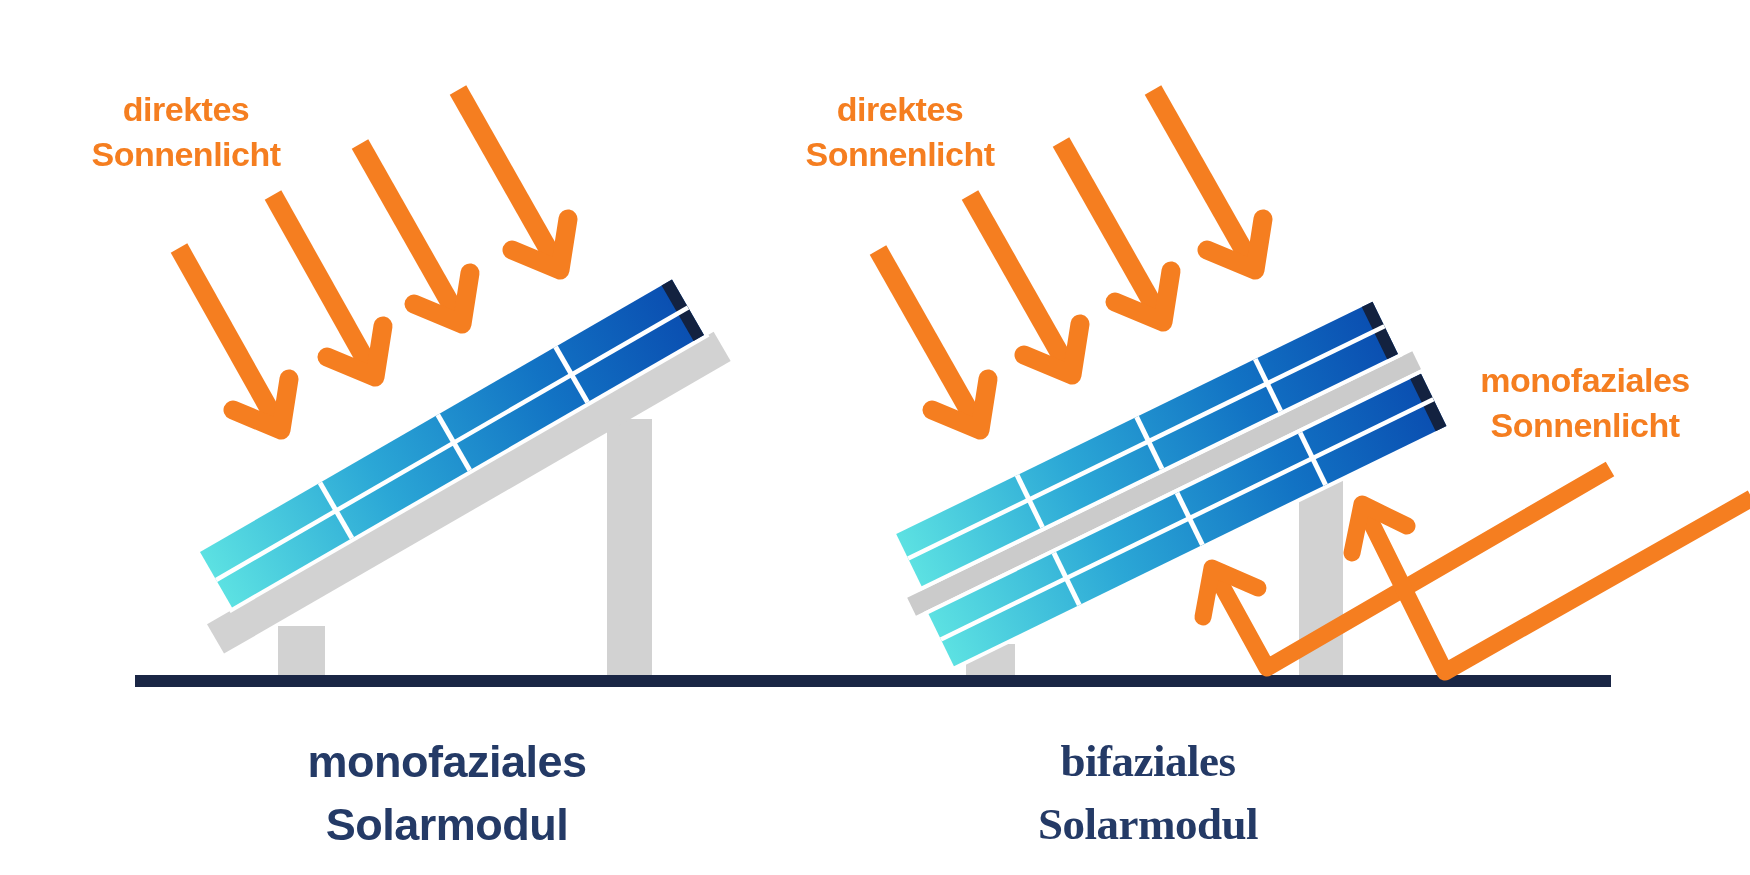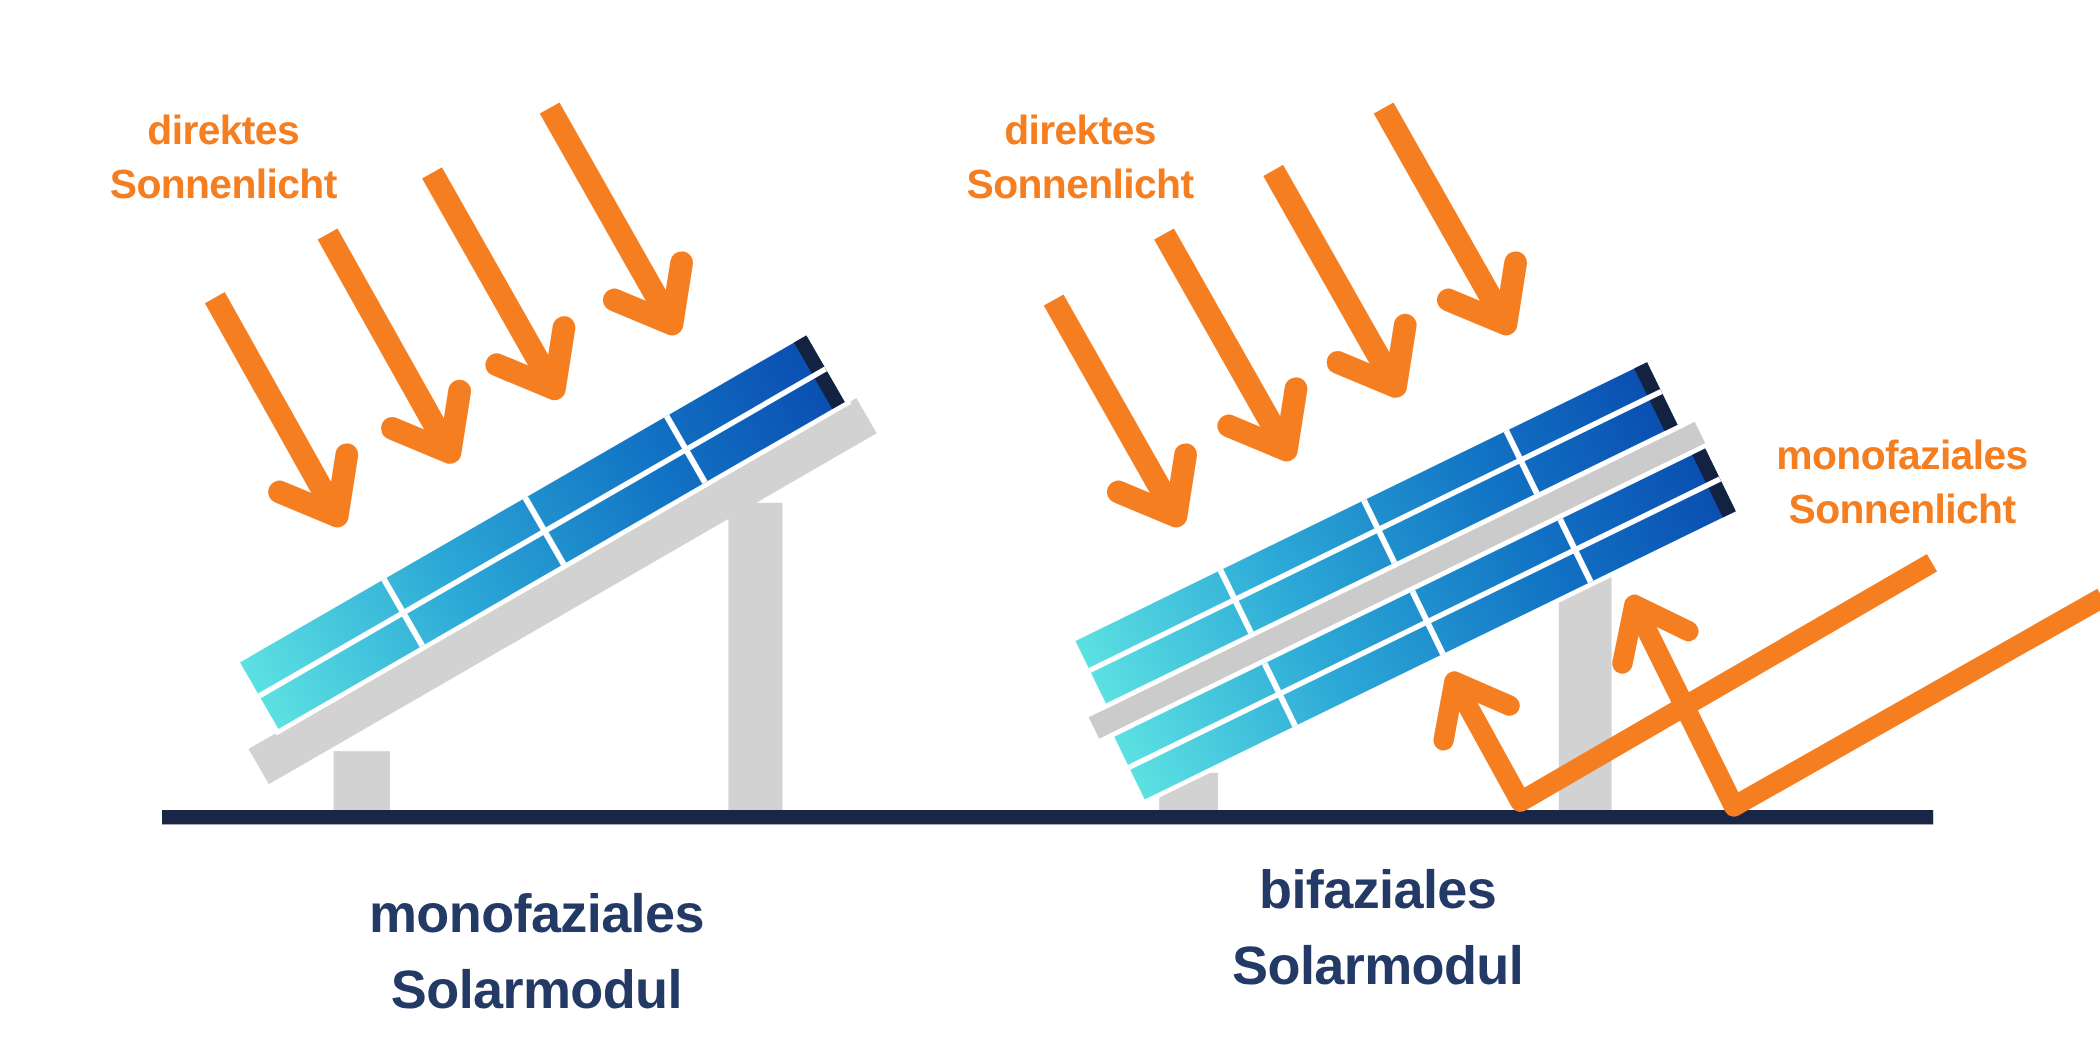--- a/index.html
+++ b/index.html
@@ -156,18 +156,18 @@
 <div class="lbl lbl-orange" style="left:1585px;top:326px;">
   <div>monofaziales</div>
   <div>Sonnenlicht</div>
 </div>
 
 <div class="lbl lbl-navy" style="left:447px;top:698px;">
   <div>monofaziales</div>
   <div>Solarmodul</div>
 </div>
 
-<div class="lbl lbl-navy" style="left:1148px;top:678px;">
+<div class="lbl lbl-navy" style="left:1148px;top:698px;font-family:Liberation Serif, serif;">
   <div>bifaziales</div>
   <div>Solarmodul</div>
 </div>
 
 </div>
 
 </body></html>

